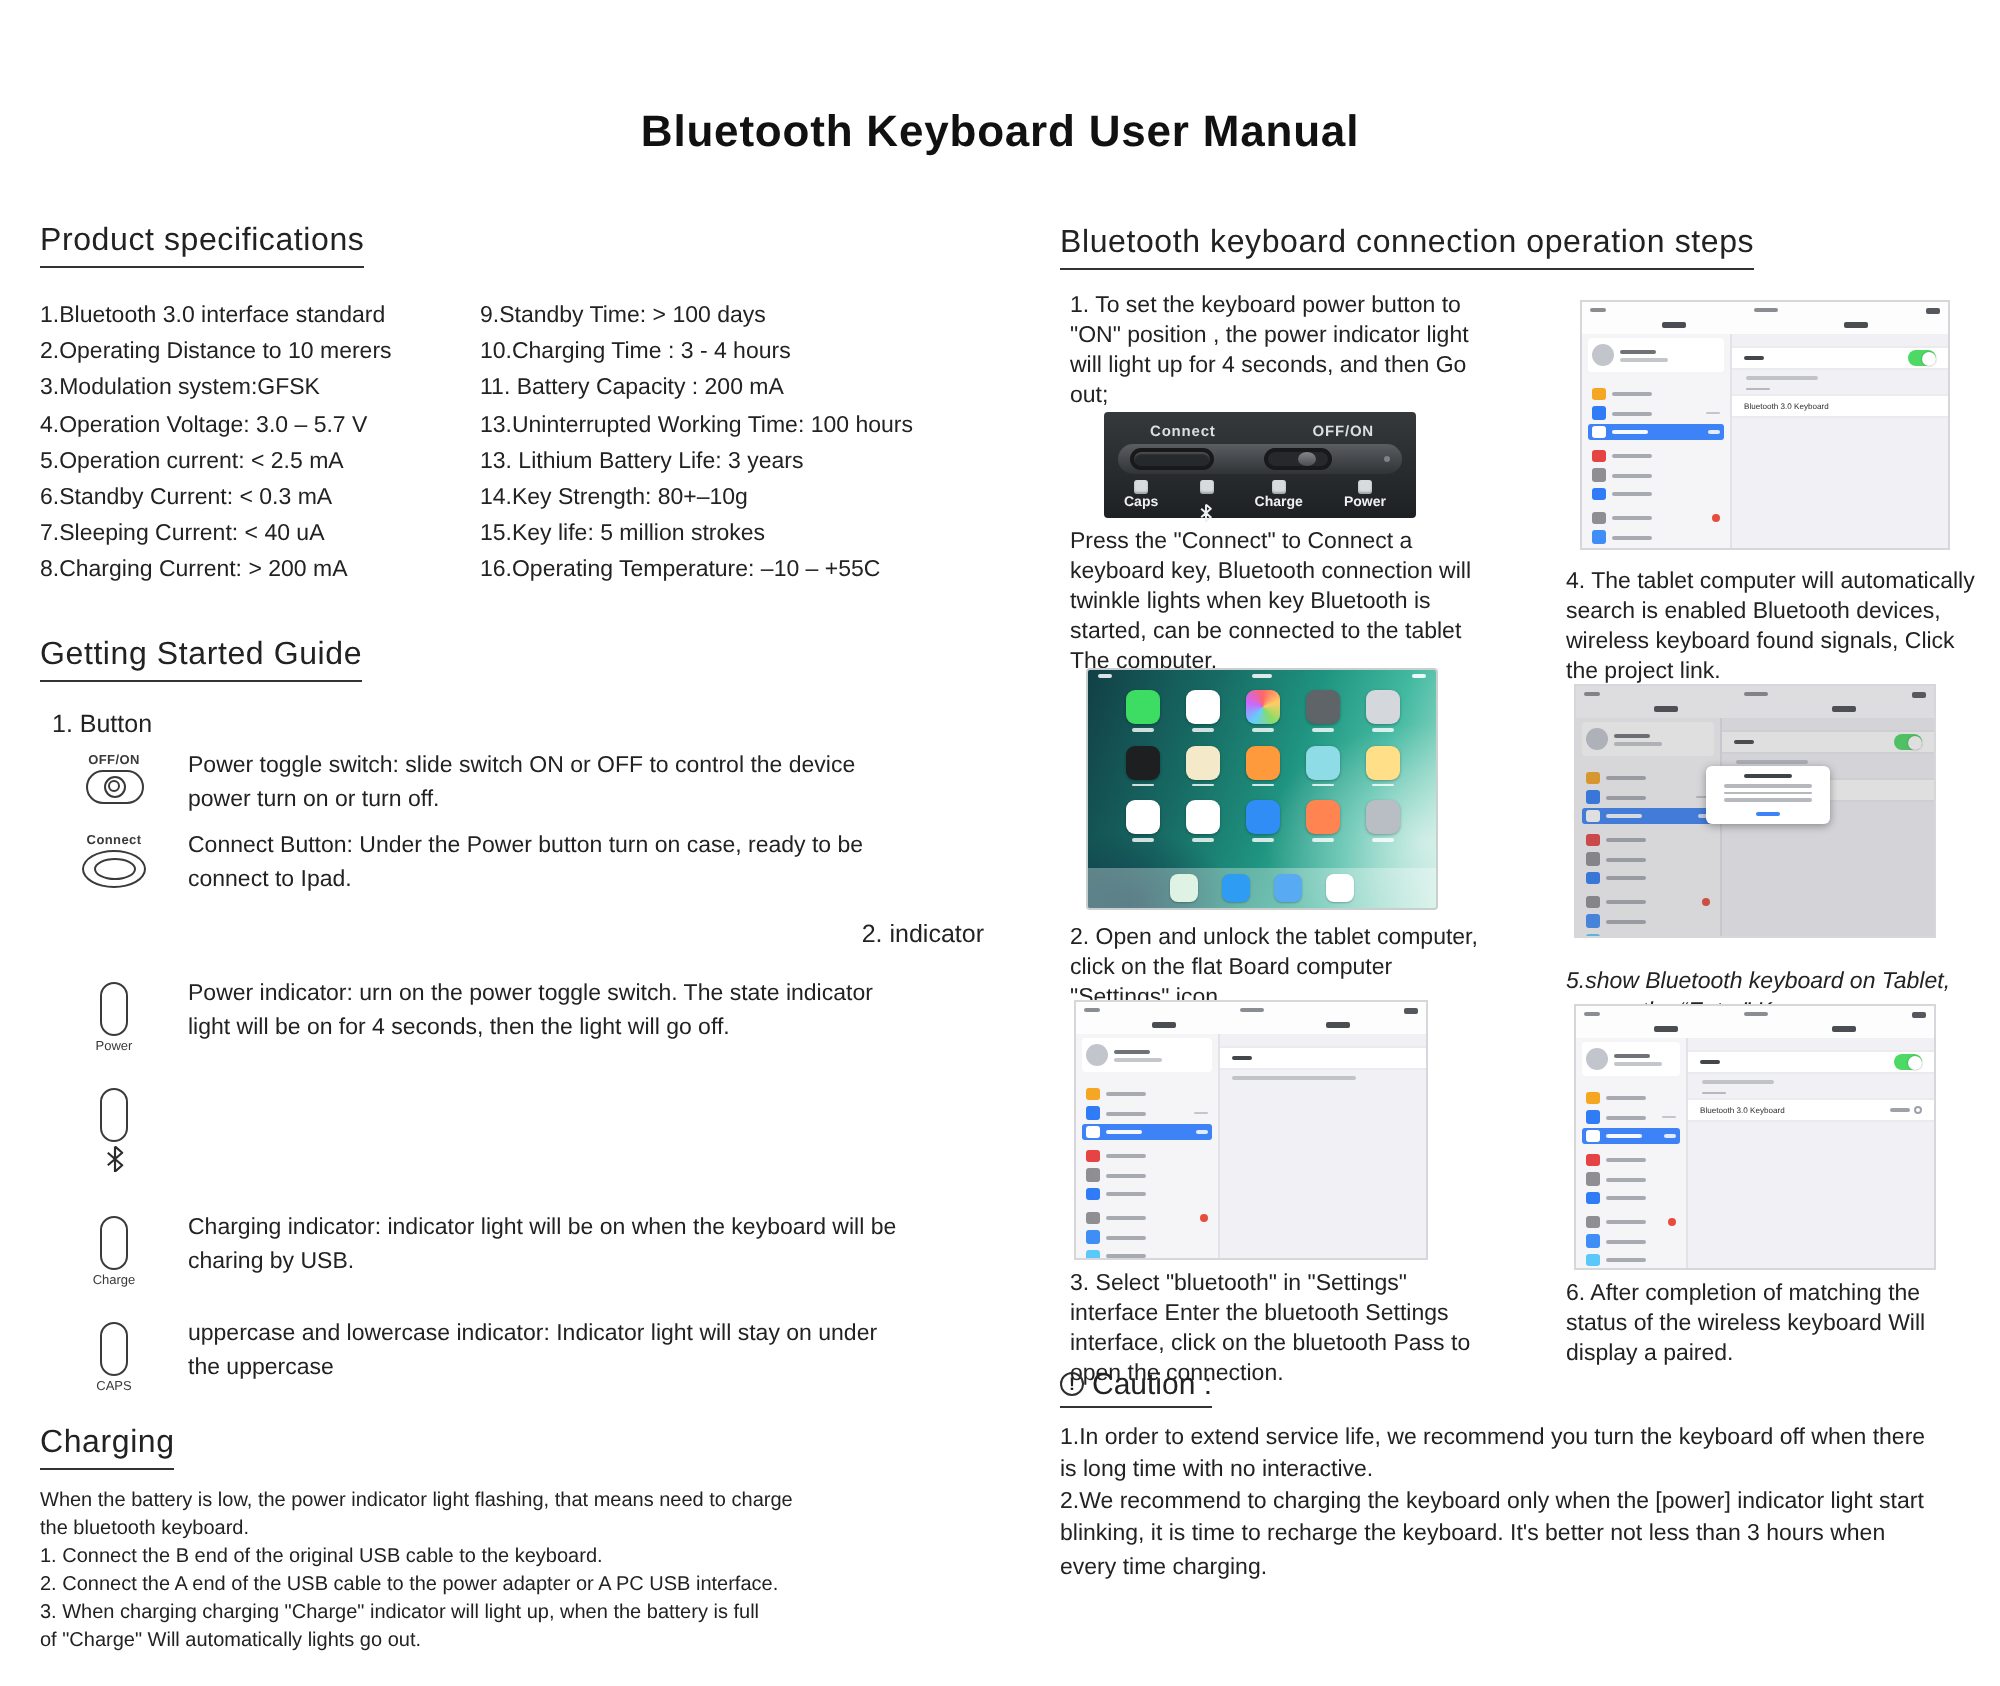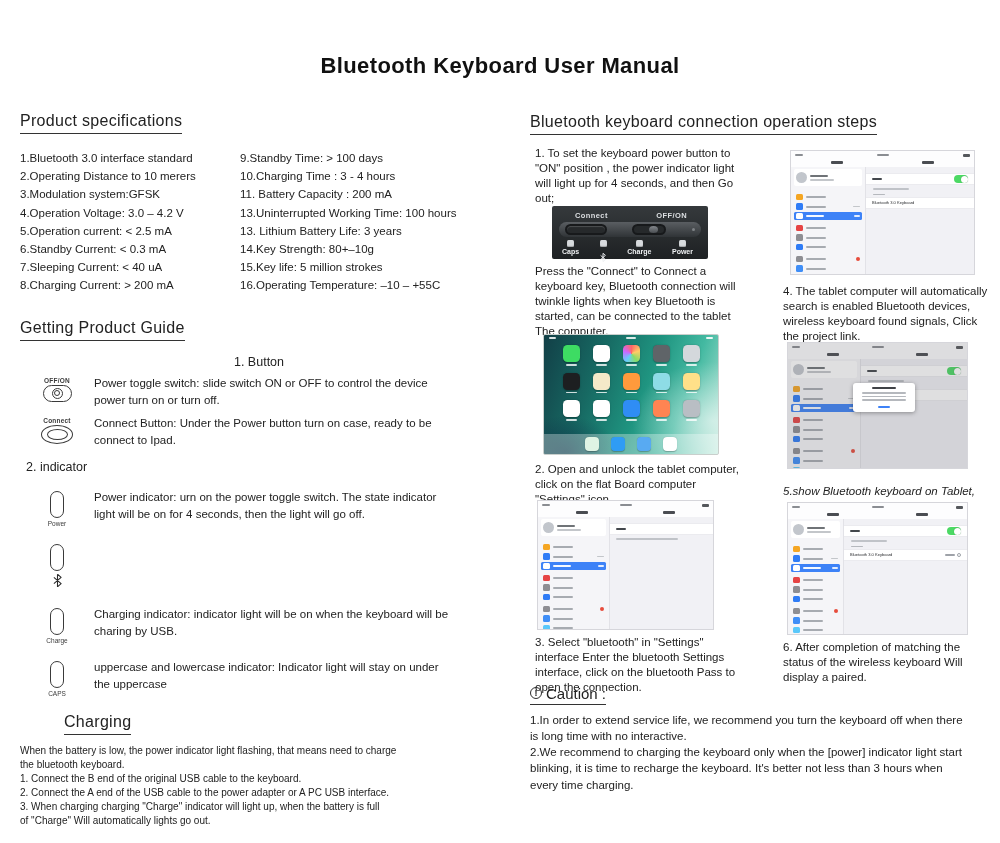--- a/index.html
+++ b/index.html
@@ -13,37 +13,37 @@
   .sub-label{font-size:12.5px;color:#222;}
   .body-text{font-size:10px;line-height:1.45;white-space:pre-line;color:#222;}
   .step-text{font-size:11.5px;line-height:1.3;white-space:pre-line;color:#222;}
 
   
   .left-col{position:absolute;left:20px;top:112px;width:472px;}
   .specs{display:flex;margin-top:15px;font-size:11.5px;line-height:18.2px;color:#222;}
   .spec-col1{width:220px;}
   .spec-col2{width:252px;}
   .gs-heading{margin-top:24px;}
-  .btn-label{margin:14px 0 2px 6px;text-align:center;}
+  .btn-label{margin:14px 0 2px 6px;}
   .gs-row{display:flex;margin-top:6px;align-items:flex-start;}
   .gs-iconcol{width:74px;flex:none;display:flex;flex-direction:column;align-items:center;padding-top:2px;}
   .gs-text{flex:1;font-size:11.5px;line-height:1.5;white-space:pre-line;color:#222;}
   .icon-cap{font-size:6.5px;font-weight:bold;color:#3a3a3a;letter-spacing:.2px;margin-bottom:1px;}
   .pill-toggle{width:27px;height:15px;border:1.5px solid #3a3a3a;border-radius:9px;
                display:flex;align-items:center;justify-content:center;}
   .pill-toggle .c1{width:9px;height:9px;border:1.5px solid #3a3a3a;border-radius:50%;
                    display:flex;align-items:center;justify-content:center;}
   .pill-toggle .c2{width:4px;height:4px;border:1px solid #3a3a3a;border-radius:50%;}
   .oval-btn{width:30px;height:17px;border:1.5px solid #3a3a3a;border-radius:50%;
             display:flex;align-items:center;justify-content:center;}
   .oval-btn .in{width:19px;height:9px;border:1.5px solid #3a3a3a;border-radius:50%;}
   .capsule{width:12px;height:25px;border:1.5px solid #3a3a3a;border-radius:7px;}
   .ind-label{font-size:6.5px;color:#3a3a3a;margin-top:2px;}
   .ind-row{margin-top:15px;}
-  .charging-head{margin-top:16px;margin-left:44px;}
+  .charging-head{margin-top:16px;}
   .charging-text{margin-top:9px;line-height:1.4;}
 
   
   .right-heading{position:absolute;left:530px;top:113px;}
   .mid-col{position:absolute;left:535px;top:146px;width:250px;height:700px;}
   .right-col{position:absolute;left:783px;top:146px;width:207px;height:700px;}
   .mid-col>*,.right-col>*{position:absolute;}
   .s1{top:0;left:0;width:248px;}
   #kb-panel{top:60px;left:17px;width:156px;height:53px;}
   .s1b{top:118px;left:0;width:248px;}
@@ -147,39 +147,39 @@
 
   <div class="left-col">
 
     <div class="sec-head">Product specifications</div>
 
     <div class="specs">
       <div class="spec-col1">
         <div>1.Bluetooth 3.0 interface standard</div>
         <div>2.Operating Distance to 10 merers</div>
         <div>3.Modulation system:GFSK</div>
-        <div>4.Operation Voltage: 3.0 – 4.2 V</div>
+        <div>4.Operation Voltage: 3.0 – 5.7 V</div>
         <div>5.Operation current: &lt; 2.5 mA</div>
         <div>6.Standby Current: &lt; 0.3 mA</div>
         <div>7.Sleeping Current: &lt; 40 uA</div>
         <div>8.Charging Current: &gt; 200 mA</div>
       </div>
       <div class="spec-col2">
         <div>9.Standby Time: &gt; 100 days</div>
         <div>10.Charging Time : 3 - 4 hours</div>
         <div>11. Battery Capacity : 200 mA</div>
         <div>13.Uninterrupted Working Time: 100 hours</div>
         <div>13. Lithium Battery Life: 3 years</div>
         <div>14.Key Strength: 80+–10g</div>
         <div>15.Key life: 5 million strokes</div>
         <div>16.Operating Temperature: –10 – +55C</div>
       </div>
     </div>
 
-    <div class="sec-head gs-heading">Getting Product Guide</div>
+    <div class="sec-head gs-heading">Getting Started Guide</div>
 
     <div class="sub-label btn-label">1. Button</div>
 
     <div class="gs-row">
       <div class="gs-iconcol">
         <div class="icon-cap">OFF/ON</div>
         <div class="pill-toggle">
             <div class="c1">
               <div class="c2"></div>
             </div>
@@ -193,21 +193,21 @@
       <div class="gs-iconcol">
         <div class="icon-cap">Connect</div>
         <div class="oval-btn">
             <div class="in"></div>
           </div>
       </div>
       <div class="gs-text">Connect Button: Under the Power button turn on case, ready to be
 connect to Ipad.</div>
     </div>
 
-    <div class="sub-label" style="margin:10px 0 0 6px;">2. indicator</div>
+    <div class="sub-label" style="margin:10px 0 0 6px;text-align:right;">2. indicator</div>
 
     <div class="gs-row ind-row">
       <div class="gs-iconcol">
         <div class="capsule"></div>
         <div class="ind-label">Power</div>
       </div>
       <div class="gs-text">Power indicator: urn on the power toggle switch. The state indicator
 light will be on for 4 seconds, then the light will go off.</div>
     </div>
 

